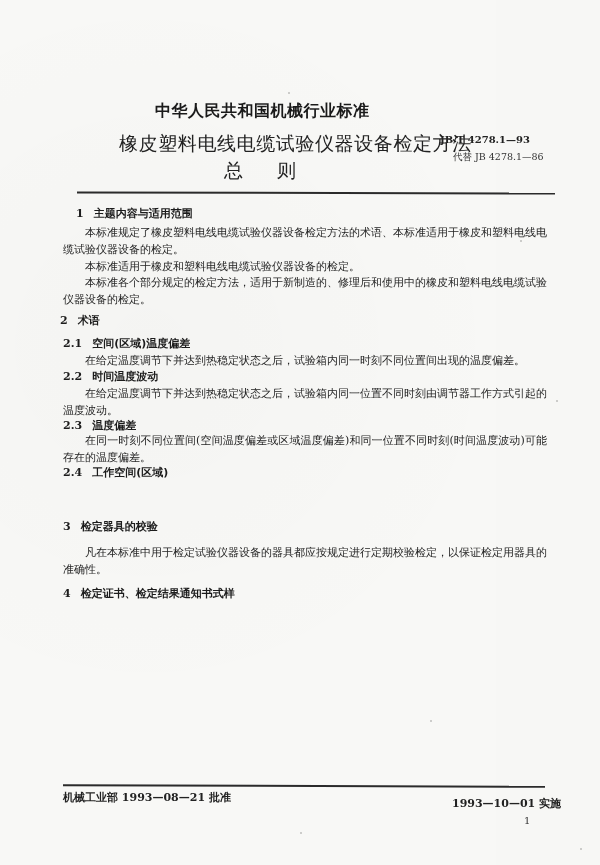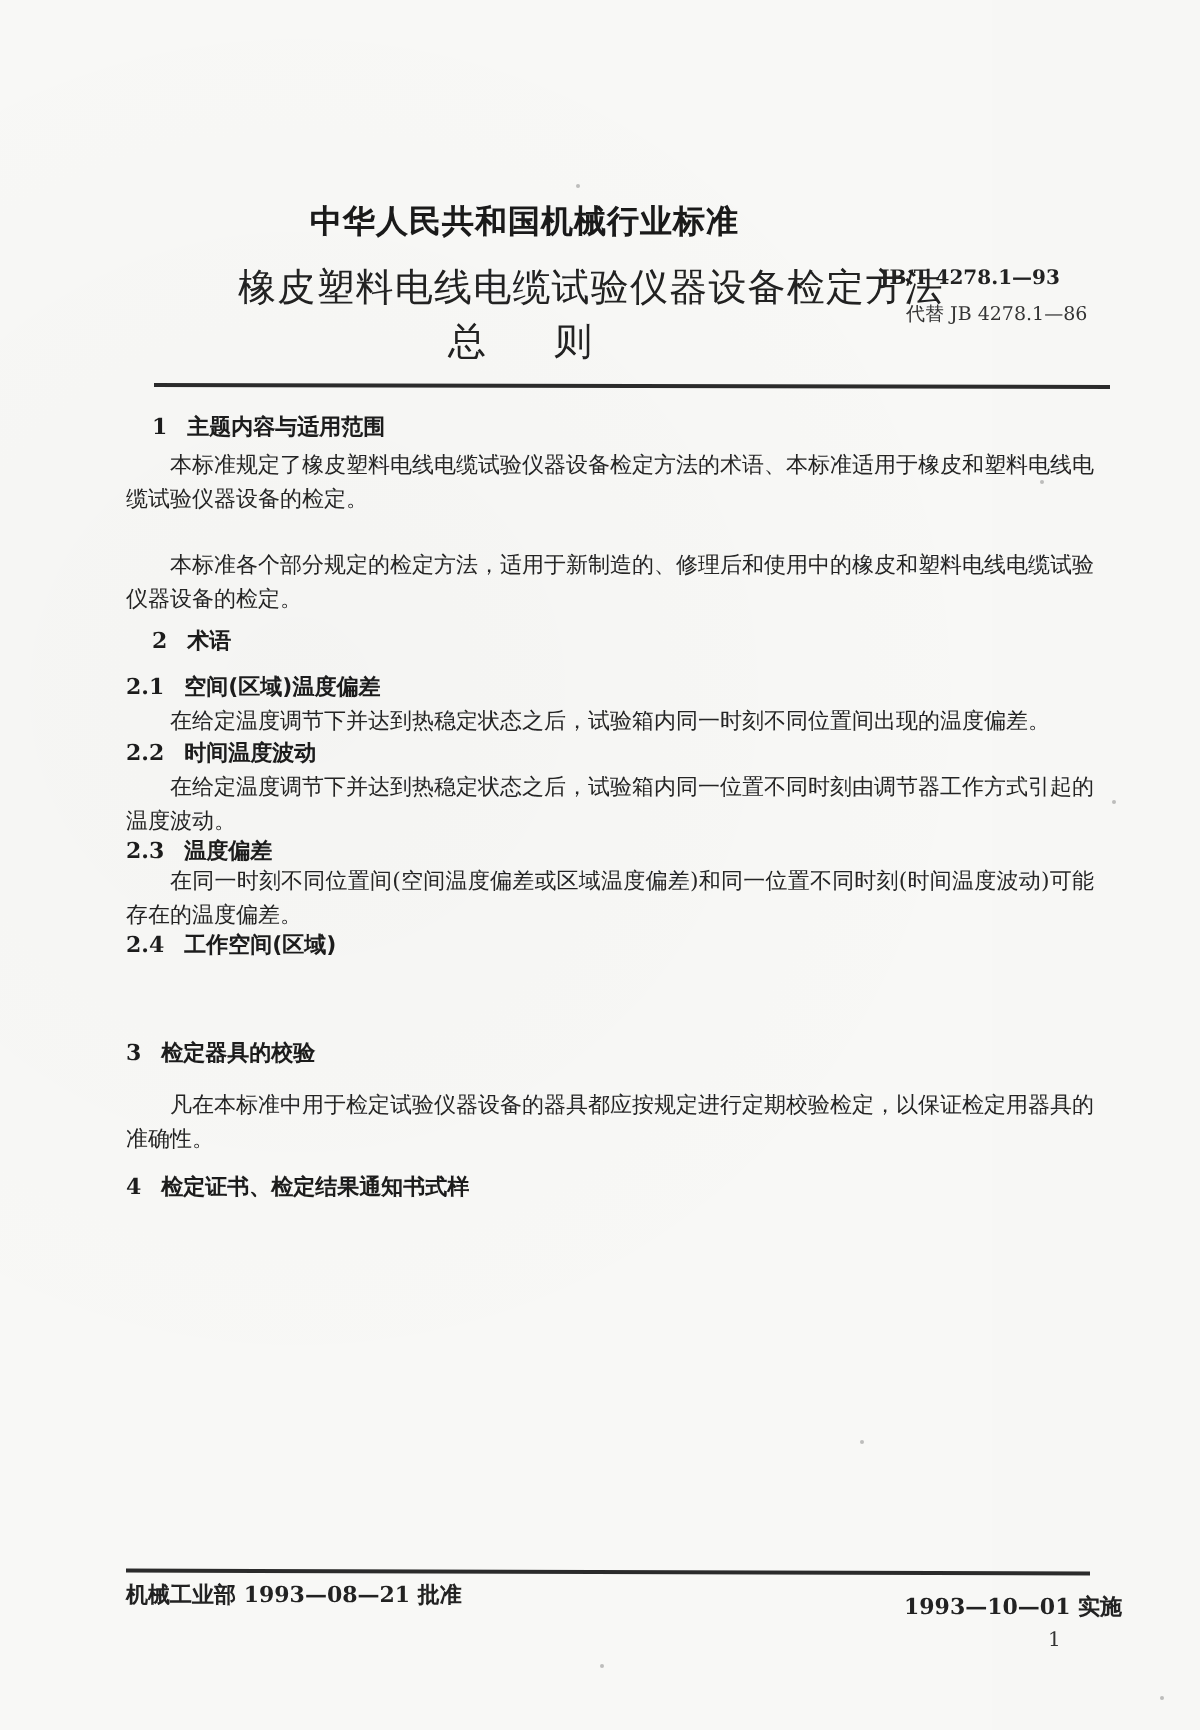--- a/index.html
+++ b/index.html
@@ -130,23 +130,24 @@
   </div>
   <div class="abs std-number">JB/T 4278.1—93</div>
   <div class="abs std-replaces">代替 JB 4278.1—86</div>
 
   <div class="rule rule-top"></div>
 
   <div class="heading" style="left:76px; top:206px;">
     <span class="num">1</span><span>主题内容与适用范围</span>
   </div>
   <div class="para" style="top:225px;">本标准规定了橡皮塑料电线电缆试验仪器设备检定方法的术语、本标准适用于橡皮和塑料电线电缆试验仪器设备的检定。</div>
+  <div class="para" style="top:259px;">本标准适用于橡皮和塑料电线电缆试验仪器设备的检定。</div>
   <div class="para" style="top:275px;">本标准各个部分规定的检定方法，适用于新制造的、修理后和使用中的橡皮和塑料电线电缆试验仪器设备的检定。</div>
 
-  <div class="heading" style="left:76px; top:313px;">
+  <div class="heading" style="left:60px; top:313px;">
     <span class="num">2</span><span>术语</span>
   </div>
 
   <div class="heading" style="left:63px; top:336px;">
     <span class="num">2.1</span><span>空间(区域)温度偏差</span>
   </div>
   <div class="para" style="top:353px;">在给定温度调节下并达到热稳定状态之后，试验箱内同一时刻不同位置间出现的温度偏差。</div>
 
   <div class="heading" style="left:63px; top:369px;">
     <span class="num">2.2</span><span>时间温度波动</span>

